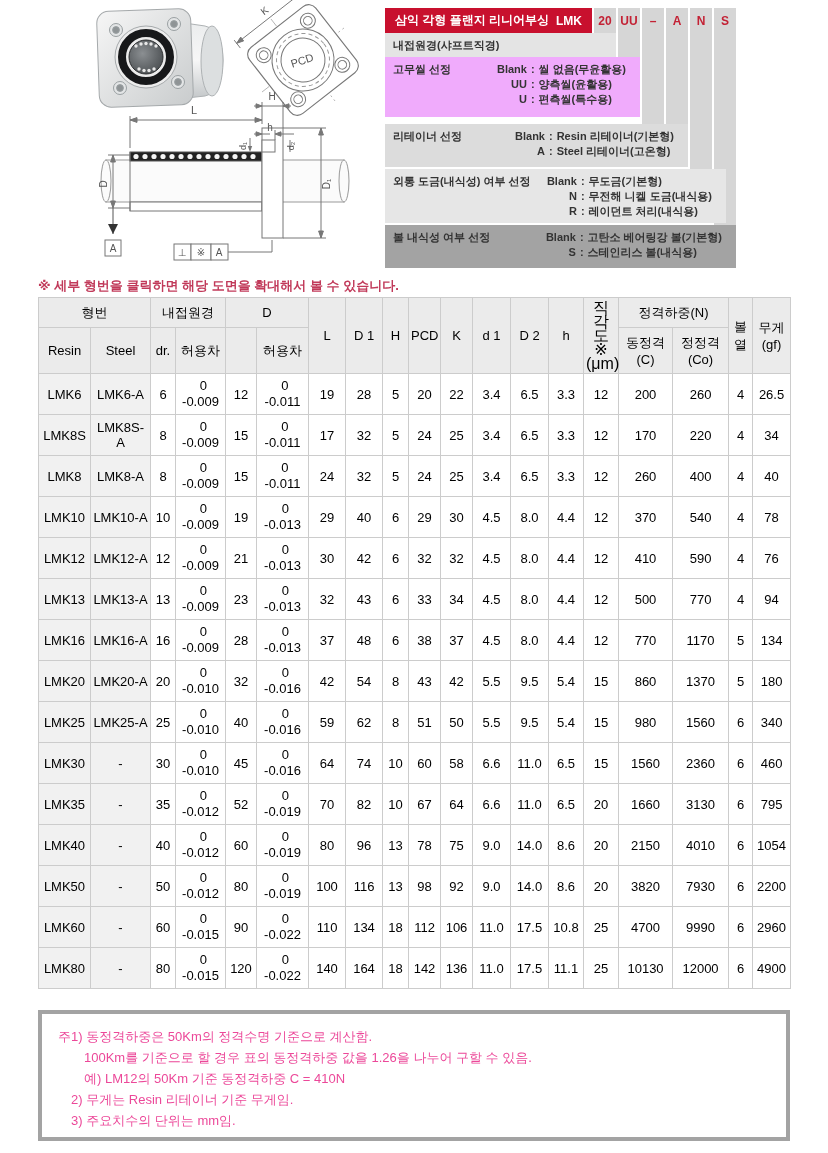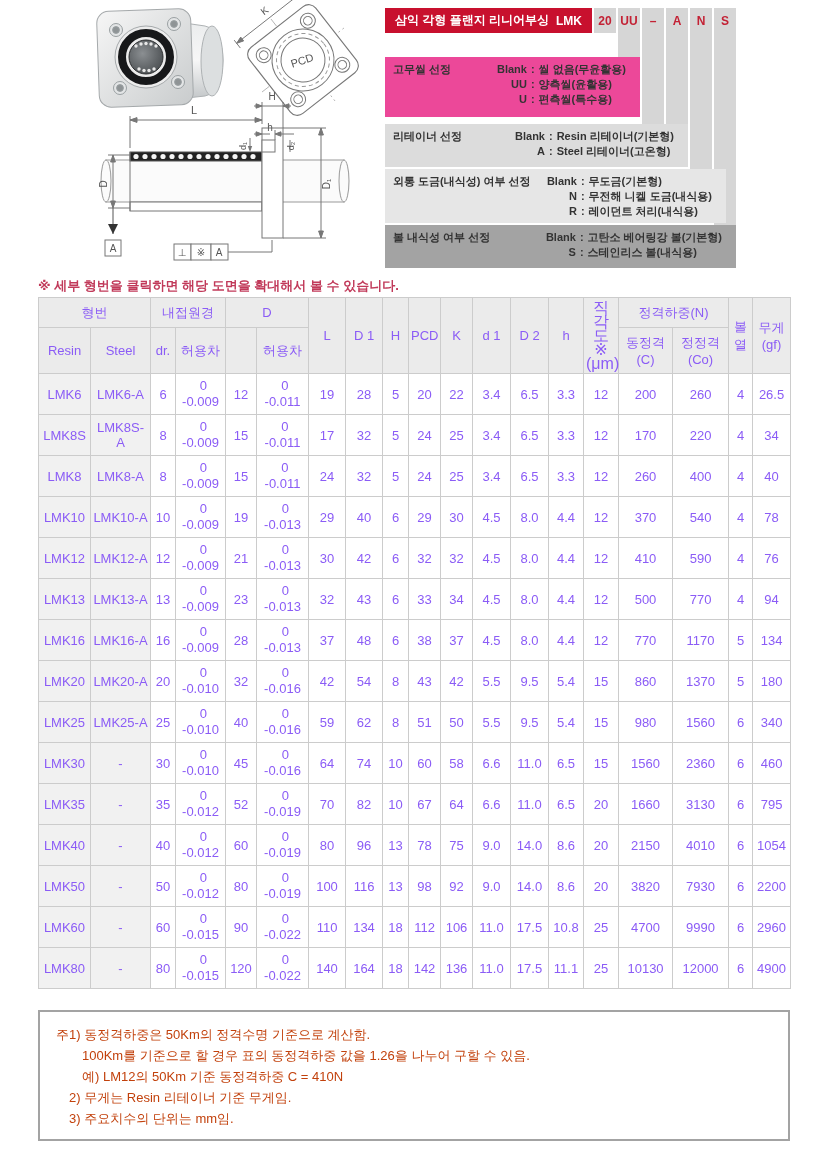--- a/index.html
+++ b/index.html
@@ -24,35 +24,35 @@
   .opt-line{display:flex;line-height:15px;}
   .opt-code{width:38px;text-align:right;font-weight:bold;}
   .opt-sep{margin:0 4px;font-weight:bold;}
   .opt-desc{font-weight:bold;}
 
   
   #click-note{left:38px;top:277px;font-size:13px;font-weight:bold;color:#c13a5a;}
 
   
   #spec-table{left:38px;top:297px;border-collapse:collapse;table-layout:fixed;width:752px;
-    font-size:13px;color:#8b5cf6;}
+    font-size:13px;color:#000000;}
   #spec-table th,#spec-table td{border:1px solid #ccc;text-align:center;vertical-align:middle;
     padding:0 2px;box-sizing:border-box;}
   #spec-table thead th{background:#ebebeb;font-weight:normal;}
   #spec-table thead tr:nth-child(1) th{height:30px;}
   #spec-table thead tr:nth-child(2) th{height:46px;}
   #spec-table td{height:41px;background:#fff;}
   #spec-table td.c-name{background:#f1f1f1;}
   .hsmall{font-size:16px;line-height:14px;}
   .tol-wrap{display:inline-block;text-align:right;line-height:16px;}
   .tol-top{padding-right:12px;}
 
   
-  #notes-box{left:38px;top:1010px;width:752px;height:131px;border:2px solid #a3a3a3;box-sizing:border-box;
-    padding:12px 16px;font-size:13px;color:#c2410c;background:#fff;}
+  #notes-box{left:38px;top:1010px;width:752px;height:131px;border:4px solid #a3a3a3;box-sizing:border-box;
+    padding:12px 16px;font-size:13px;color:#ec4899;background:#fff;}
   .note-line{line-height:21px;white-space:nowrap;}
 
   svg text{font-family:"Liberation Sans","DejaVu Sans",sans-serif;}
 </style>
 </head>
 <body>
 
 <div class="abs" id="drawings">
 <svg width="380" height="272" viewBox="0 0 380 272">
   <defs>
@@ -242,21 +242,24 @@
     <div class="dz-code" style="left:305px">N</div>
     <div class="dz-code" style="left:329px">S</div>
   </div>
 
   <div class="dz-stripe" style="left:233px;top:25px;height:24px"></div>
   <div class="dz-stripe" style="left:257px;top:25px;height:91px"></div>
   <div class="dz-stripe" style="left:281px;top:25px;height:91px"></div>
   <div class="dz-stripe" style="left:305px;top:25px;height:136px"></div>
   <div class="dz-stripe" style="left:329px;top:25px;height:192px"></div>
 
-  <div class="dz-row" style="top:49px;width:255px;height:60px;background:#ec4899">
+  <div class="dz-row" style="top:25px;width:231px;height:24px;background:#e4e4e4">
+    <span class="dz-label">내접원경(샤프트직경)</span>
+  </div>
+  <div class="dz-row" style="top:49px;width:255px;height:60px;background:#f0abfc">
     <span class="dz-label">고무씰 선정</span>
     <div class="dz-opts">
 
     <div class="opt-line">
           <span class="opt-code">Blank</span>
           <span class="opt-sep">:</span>
           <span class="opt-desc">씰 없음(무윤활용)</span>
         </div>
         <div class="opt-line">
           <span class="opt-code">UU</span>

